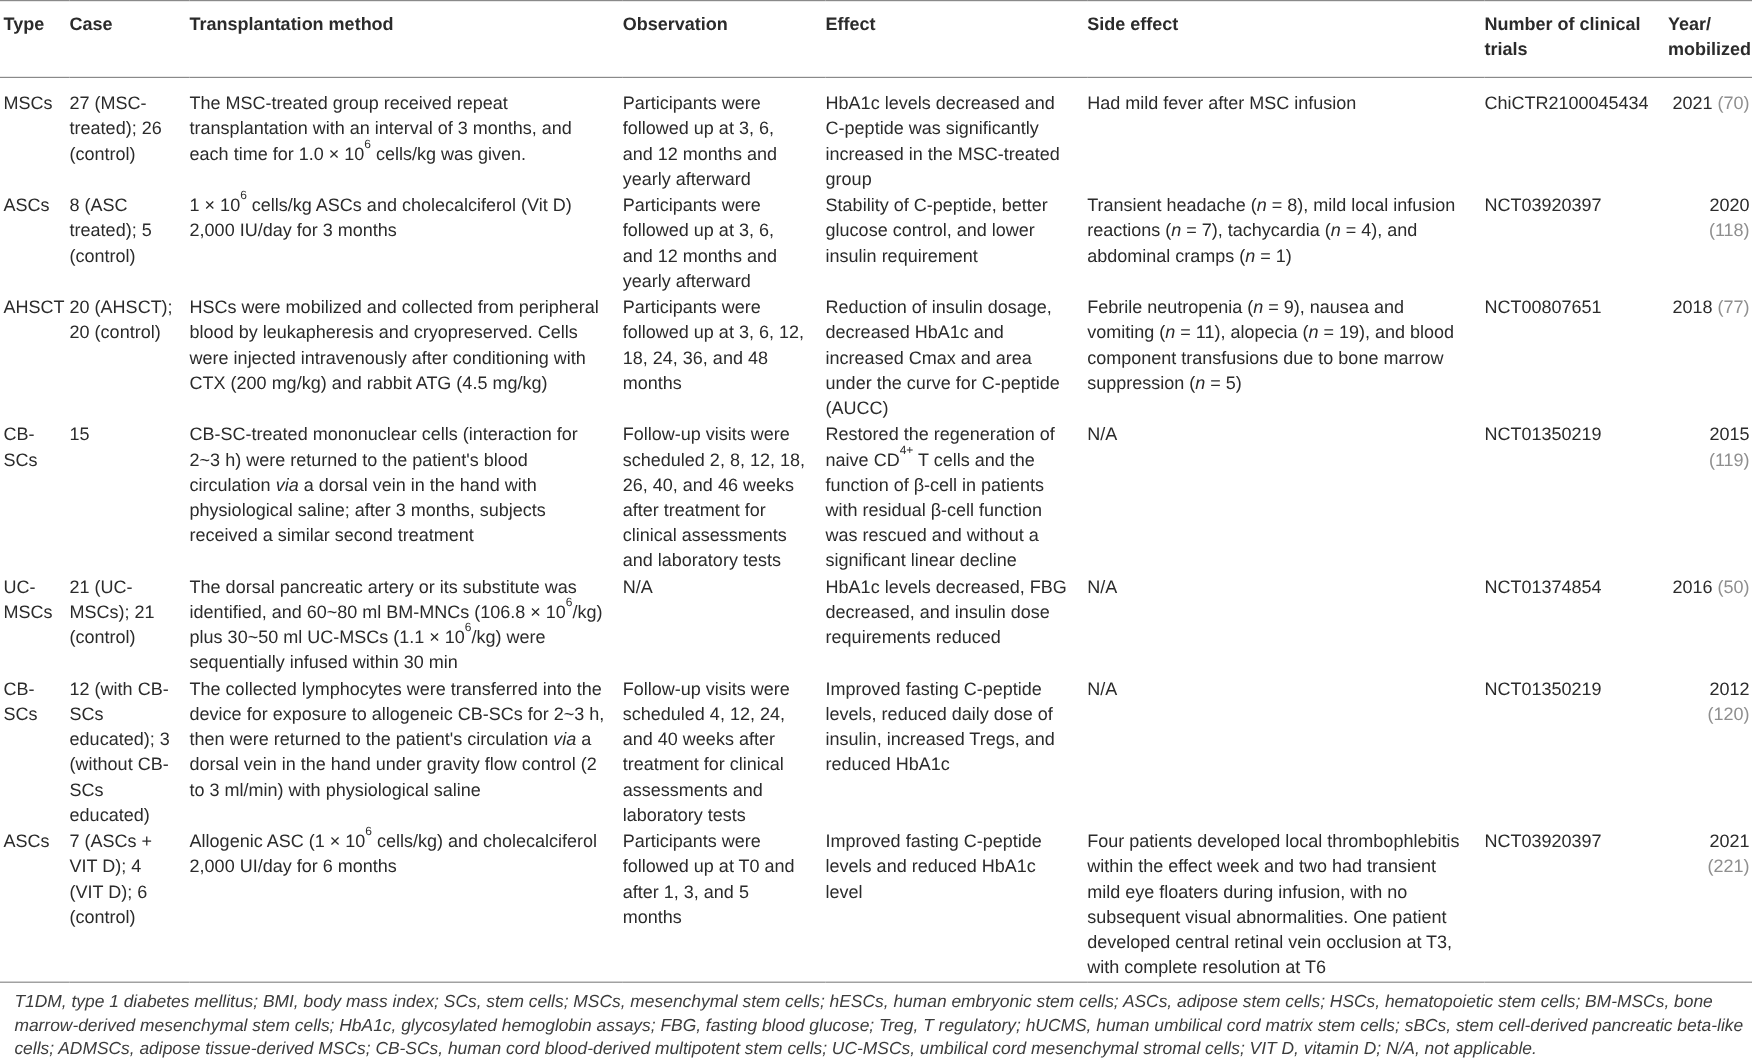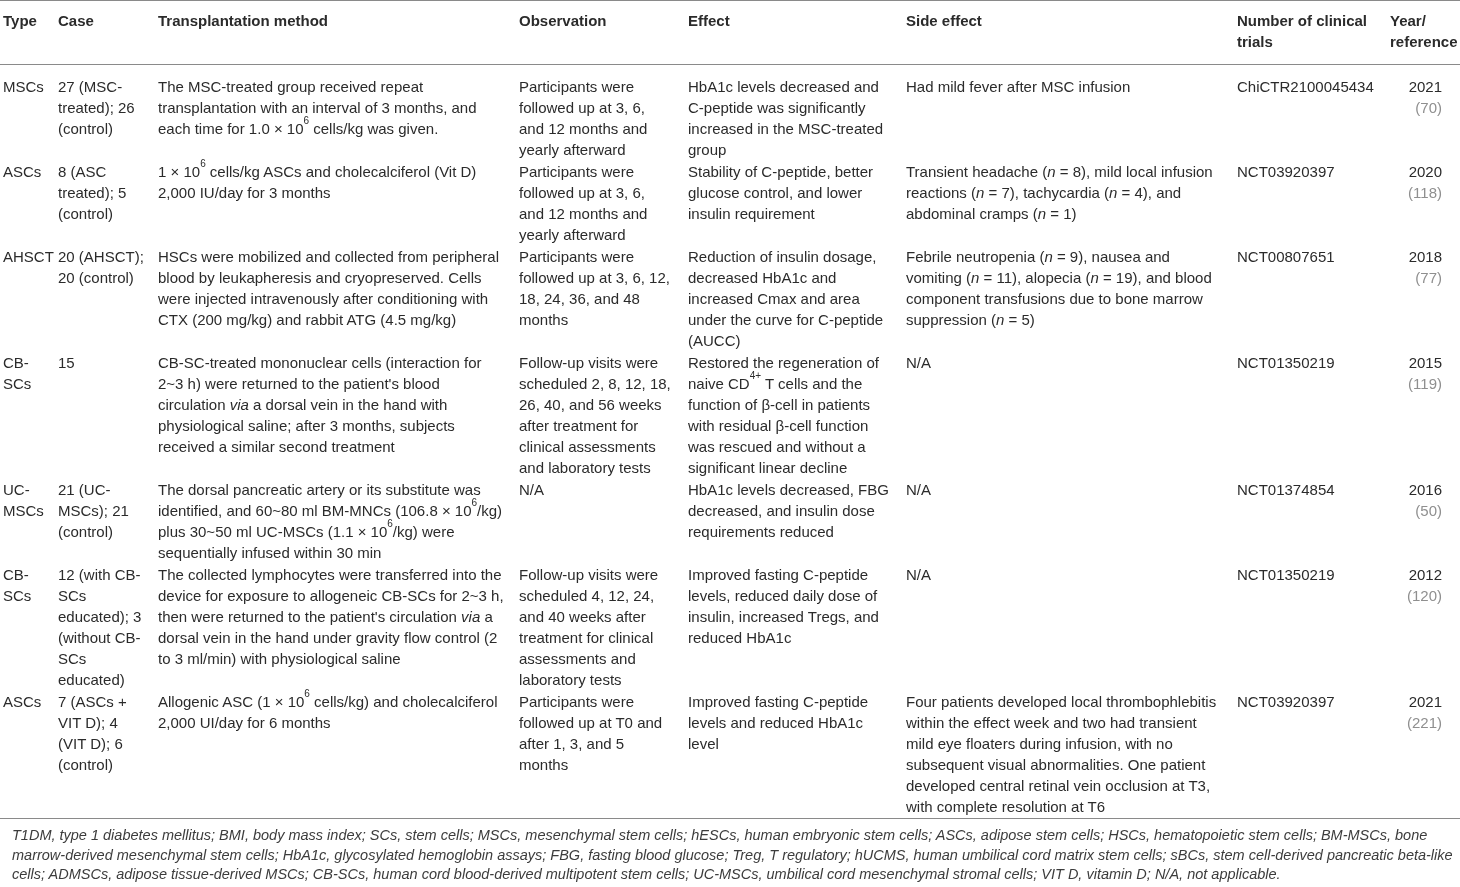--- a/index.html
+++ b/index.html
@@ -38,21 +38,21 @@
   thead th.h-year{padding:9px 2px 12px 5px;}
   td{
     font-size:15px;
     line-height:21px;
     vertical-align:top;
     text-align:left;
     padding:0 14px 1px 0;
   }
   tbody tr:first-child td{padding-top:11px;}
   td.c-type{padding-left:3px;margin-top:32px;}
-  td.c-year{text-align:right;padding-right:18px;padding-left:5px;}
+  td.c-year{text-align:right;padding-right:2px;padding-left:5px;}
   td sup{
     font-size:10px;
     line-height:0;
     position:relative;
     top:-0.45em;
   }
   td em{font-style:italic;}
   .gray-ref{color:var(--ref-gray);}
   .footnote{
     margin-top:7px;
@@ -82,21 +82,21 @@
       <tr>
         <th class="h-type">Type</th>
         <th>Case</th>
         <th>Transplantation method</th>
         <th>Observation</th>
         <th>Effect</th>
         <th>Side effect</th>
         <th>Number of clinical
 trials</th>
         <th class="h-year">Year/
-reference</th>
+mobilized</th>
       </tr>
     </thead>
     <tbody>
   <tr>
     <td class="c-type">MSCs</td>
     <td class="c-case">27 (MSC-treated); 26 (control)</td>
     <td class="c-method">The MSC-treated group received repeat transplantation with an interval of 3 months, and each time for 1.0 × 10<sup>6</sup> cells/kg was given.</td>
     <td class="c-observation">Participants were followed up at 3, 6, and 12 months and yearly afterward</td>
     <td class="c-effect">HbA1c levels decreased and C-peptide was significantly increased in the MSC-treated group</td>
     <td class="c-side-effect">Had mild fever after MSC infusion</td>
@@ -123,21 +123,21 @@
     <td class="c-effect">Reduction of insulin dosage, decreased HbA1c and increased Cmax and area under the curve for C-peptide (AUCC)</td>
     <td class="c-side-effect">Febrile neutropenia (<em>n</em> = 9), nausea and vomiting (<em>n</em> = 11), alopecia (<em>n</em> = 19), and blood component transfusions due to bone marrow suppression (<em>n</em> = 5)</td>
     <td class="c-trials">NCT00807651</td>
     <td class="c-year">2018 <span class="gray-ref">(77)</span></td>
   </tr>
 
   <tr>
     <td class="c-type">CB-SCs</td>
     <td class="c-case">15</td>
     <td class="c-method">CB-SC-treated mononuclear cells (interaction for 2~3 h) were returned to the patient's blood circulation <em>via</em> a dorsal vein in the hand with physiological saline; after 3 months, subjects received a similar second treatment</td>
-    <td class="c-observation">Follow-up visits were scheduled 2, 8, 12, 18, 26, 40, and 56 weeks after treatment for clinical assessments and laboratory tests</td>
+    <td class="c-observation">Follow-up visits were scheduled 2, 8, 12, 18, 26, 40, and 46 weeks after treatment for clinical assessments and laboratory tests</td>
     <td class="c-effect">Restored the regeneration of naive CD<sup>4+</sup> T cells and the function of β-cell in patients with residual β-cell function was rescued and without a significant linear decline</td>
     <td class="c-side-effect">N/A</td>
     <td class="c-trials">NCT01350219</td>
     <td class="c-year">2015 <span class="gray-ref">(119)</span></td>
   </tr>
 
   <tr>
     <td class="c-type">UC-MSCs</td>
     <td class="c-case">21 (UC-MSCs); 21 (control)</td>
     <td class="c-method">The dorsal pancreatic artery or its substitute was identified, and 60~80 ml BM-MNCs (106.8 × 10<sup>6</sup>/kg) plus 30~50 ml UC-MSCs (1.1 × 10<sup>6</sup>/kg) were sequentially infused within 30 min</td>

